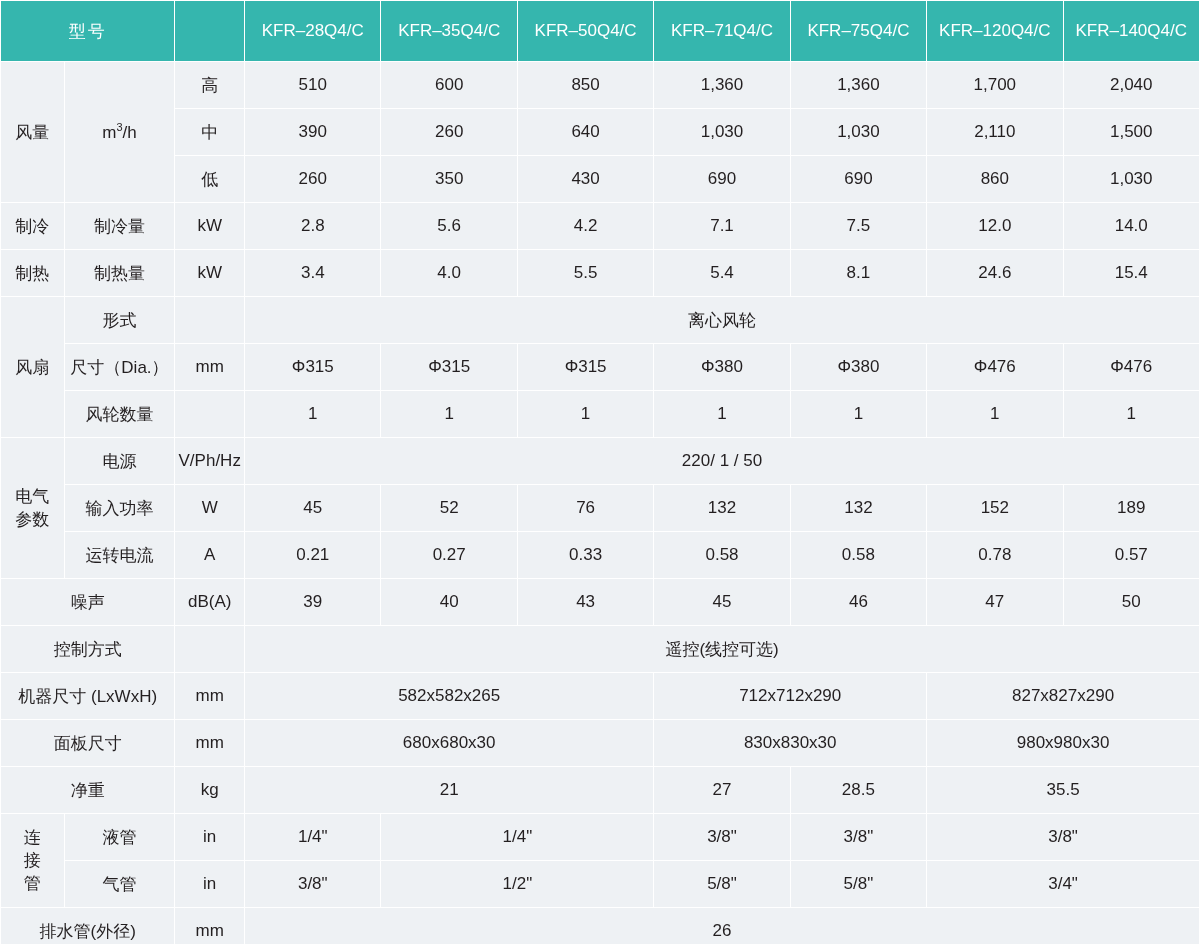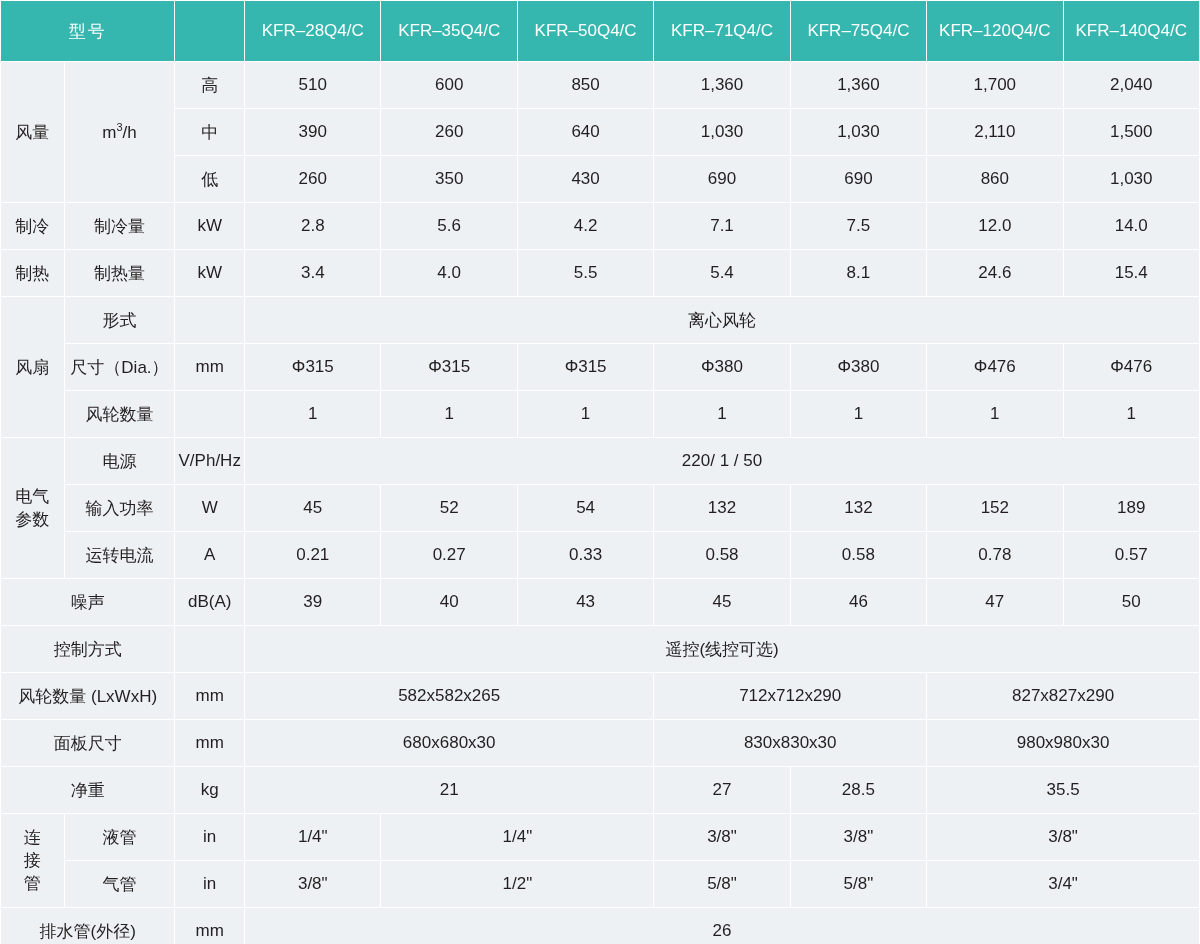--- a/index.html
+++ b/index.html
@@ -190,21 +190,21 @@
     </td>
     <td class="lite">电源</td>
     <td class="lite">V/Ph/Hz</td>
     <td colspan="7" class="lite">220/ 1 / 50</td>
   </tr>
   <tr>
     <td class="alt">输入功率</td>
     <td class="alt">W</td>
     <td class="alt">45</td>
     <td class="alt">52</td>
-    <td class="alt">54</td>
+    <td class="alt">76</td>
     <td class="alt">132</td>
     <td class="alt">132</td>
     <td class="alt">152</td>
     <td class="alt">189</td>
   </tr>
   <tr>
     <td class="lite">运转电流</td>
     <td class="lite">A</td>
     <td class="lite">0.21</td>
     <td class="lite">0.27</td>
@@ -227,21 +227,21 @@
     <td class="alt">50</td>
   </tr>
 
   <tr>
     <td colspan="2" class="lite">控制方式</td>
     <td class="lite"></td>
     <td colspan="7" class="lite">遥控(线控可选)</td>
   </tr>
 
   <tr>
-    <td colspan="2" class="alt">风轮数量 (LxWxH)</td>
+    <td colspan="2" class="alt">机器尺寸 (LxWxH)</td>
     <td class="alt">mm</td>
     <td colspan="3" class="alt">582x582x265</td>
     <td colspan="2" class="alt">712x712x290</td>
     <td colspan="2" class="alt">827x827x290</td>
   </tr>
 
   <tr>
     <td colspan="2" class="lite">面板尺寸</td>
     <td class="lite">mm</td>
     <td colspan="3" class="lite">680x680x30</td>

